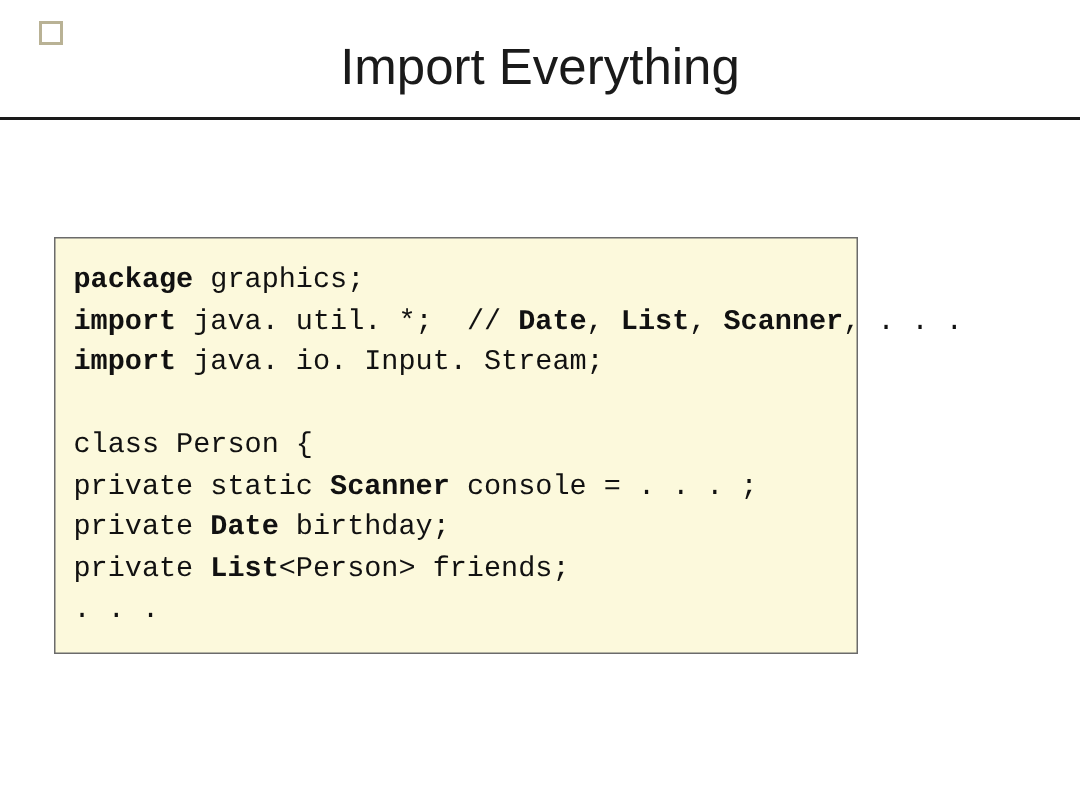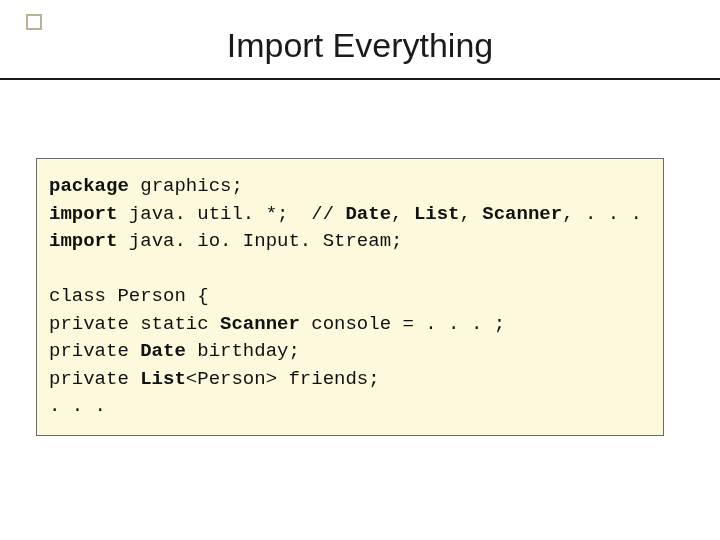--- a/index.html
+++ b/index.html
@@ -49,21 +49,21 @@
     position: absolute;
     left: 54px;
     top: 112px;
     font-size: 21px;
     color: #111;
   }
   .codebox {
     position: absolute;
     left: 36px;
     top: 158px;
-    width: 628px;
+    width: 536px;
     box-sizing: border-box;
     border: 1px solid #6b6b6b;
     background: #fcf9dc;
     padding: 14px 12px 14px 12px;
     font-family: "Courier New", Courier, monospace;
     font-size: 19px;
     line-height: 1.45;
     white-space: pre;
     color: #111;
   }

